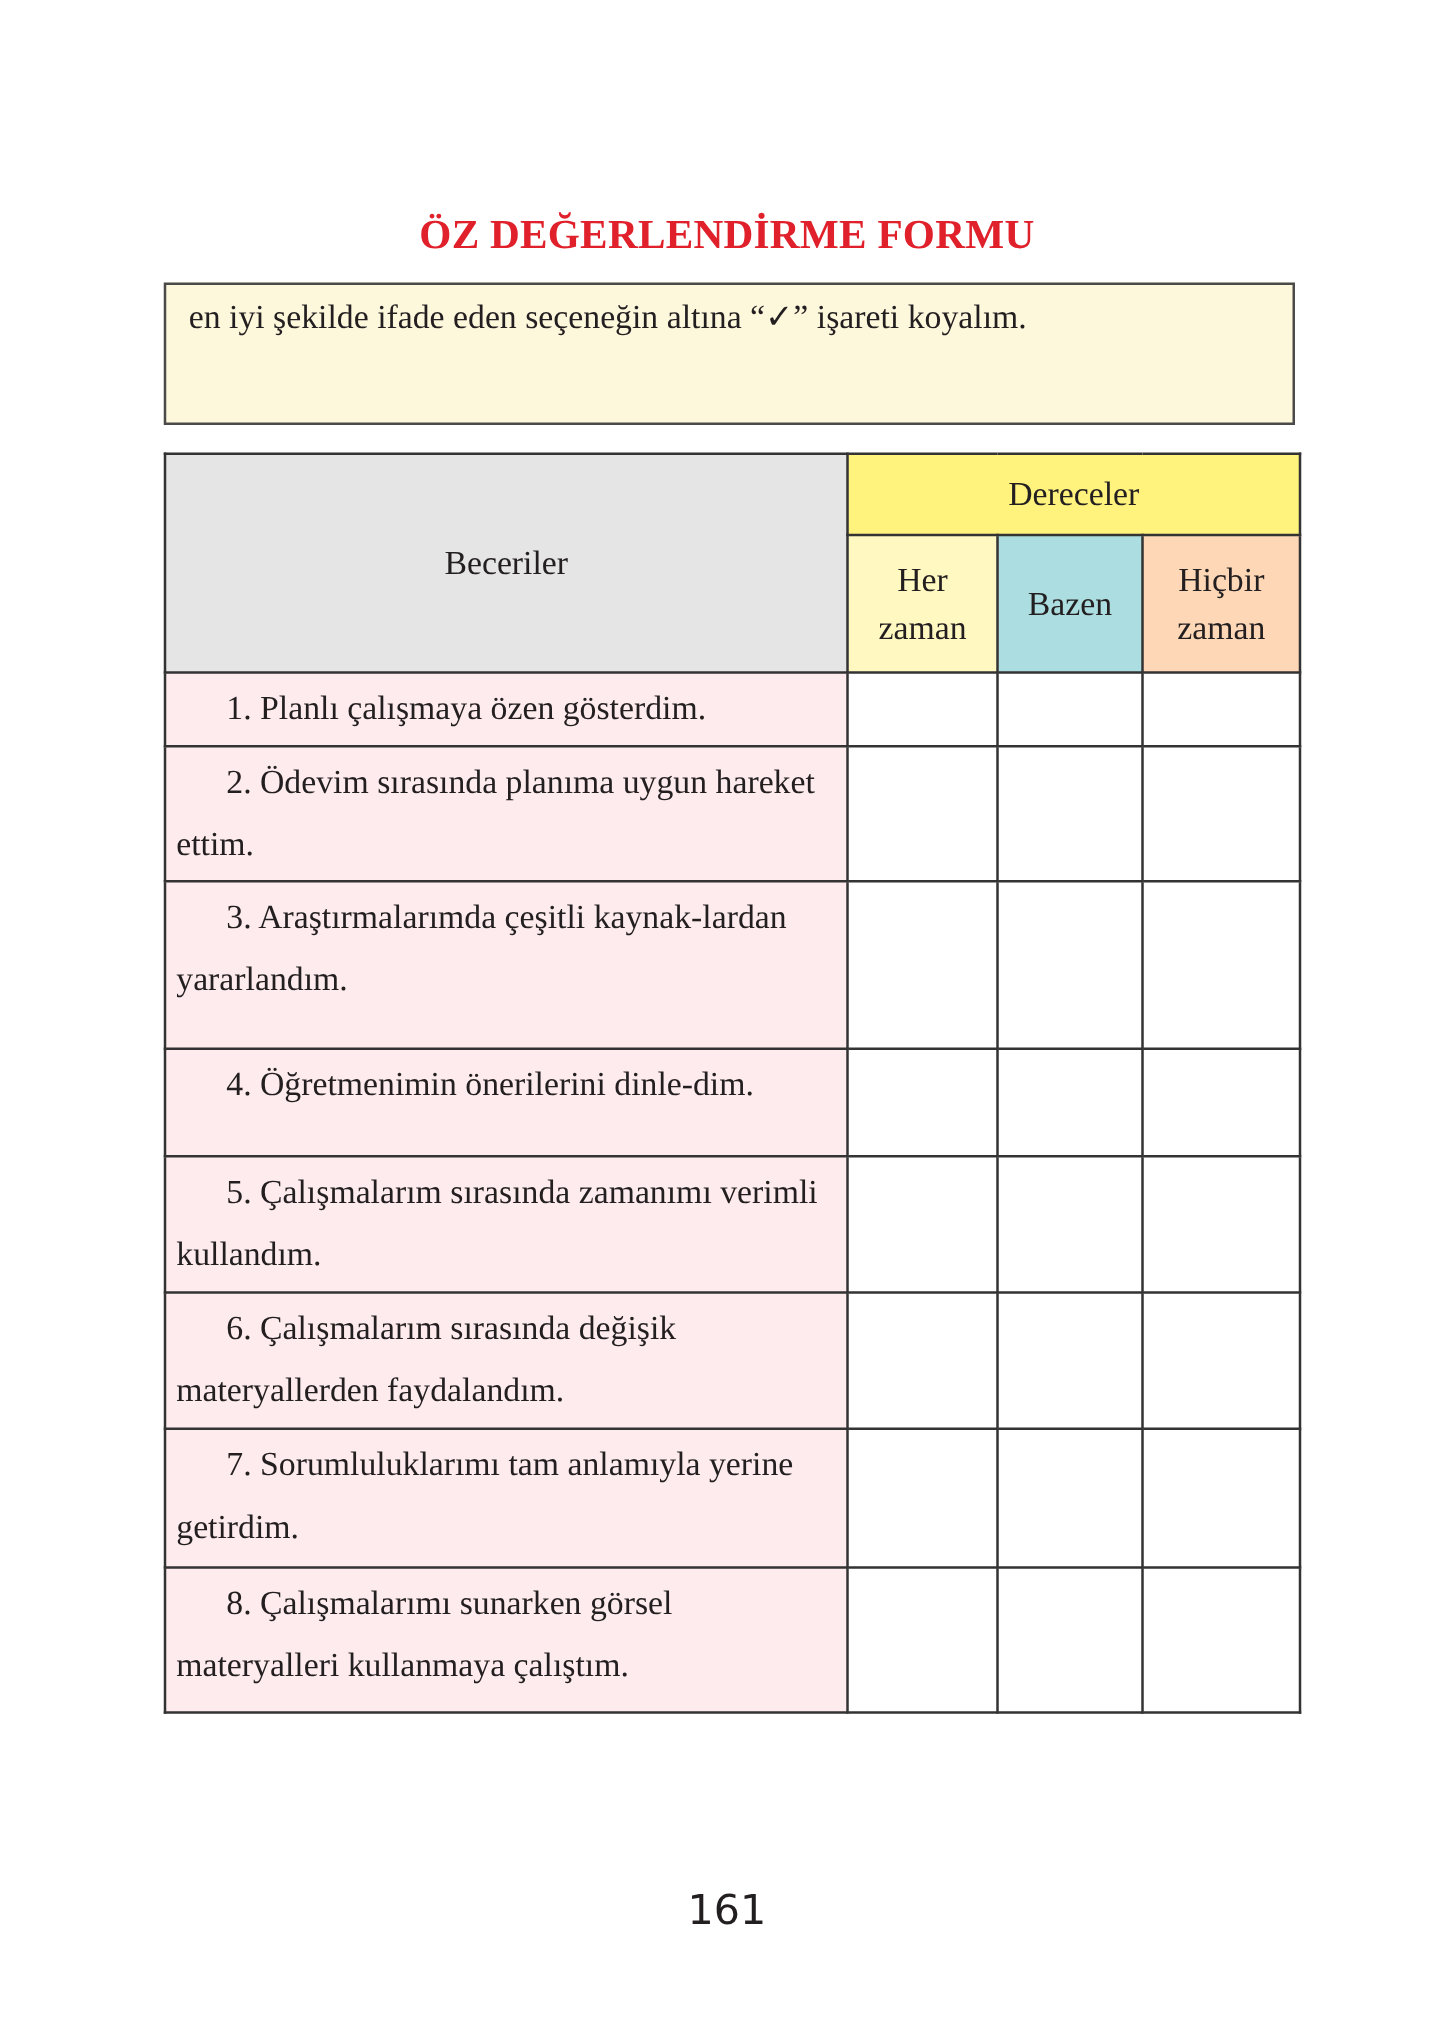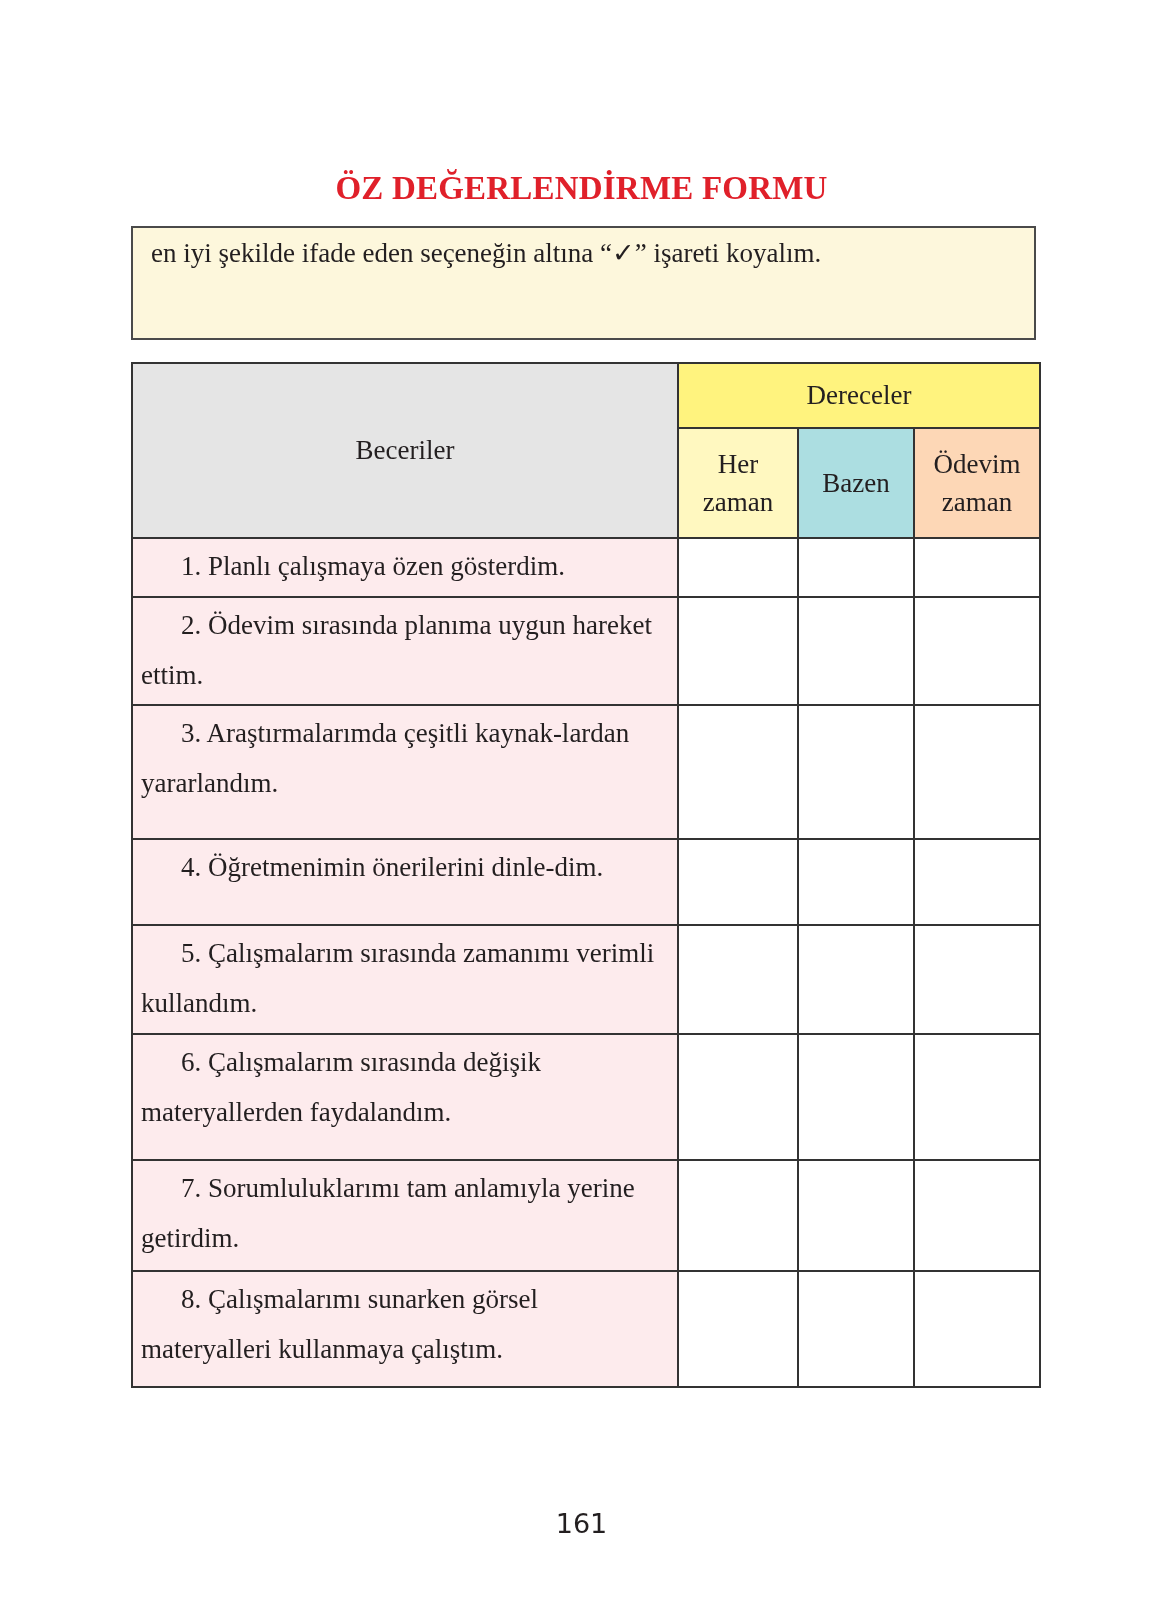--- a/index.html
+++ b/index.html
@@ -30,21 +30,21 @@
   .h-degrees { background: #fff37e; text-align: center; height: 58px; }
   .h-sub { text-align: center; line-height: 38px; height: 78px; }
   .c-always { background: #fff8c0; }
   .c-sometimes { background: #acdee1; }
   .c-never { background: #fdd7b6; }
   .skill { background: #fdebed; line-height: 50px; padding: 0 8px 0 8px !important; vertical-align: top !important; }
   .skill .txt { display: block; text-indent: 40px; padding-top: 2px; }
   .mark { background: #ffffff; }
   .pageno {
     position: absolute; left: 0; width: 1163px; top: 1508px; text-align: center;
-    font-family: "DejaVu Sans", sans-serif; font-size: 27px; color: #231f20;
+    font-family: "DejaVu Sans", sans-serif; font-size: 33px; color: #231f20;
   }
 </style>
 </head>
 <body>
 
 <div class="title">ÖZ DEĞERLENDİRME FORMU</div>
 
 <div class="instr">
   <div class="l2">en iyi şekilde ifade eden seçeneğin altına “✓” işareti koyalım.</div>
 </div>
@@ -61,21 +61,21 @@
     <td class="h-skills" rowspan="2">Beceriler</td>
     <td class="h-degrees" colspan="3">Dereceler</td>
   </tr>
   <tr>
     <td class="h-sub c-always">
       <span>Her</span><br>
       <span>zaman</span>
     </td>
     <td class="h-sub c-sometimes">Bazen</td>
     <td class="h-sub c-never">
-      <span>Ödevim</span><br>
+      <span>Hiçbir</span><br>
       <span>zaman</span>
     </td>
   </tr>
   <tr style="height:59px">
     <td class="skill">
           <span class="txt">1. Planlı çalışmaya özen gösterdim.</span>
         </td>
     <td class="mark"></td>
     <td class="mark"></td>
     <td class="mark"></td>
@@ -105,21 +105,21 @@
     <td class="mark"></td>
   </tr>
   <tr style="height:109px">
     <td class="skill">
           <span class="txt">5. Çalışmalarım sırasında zamanımı verimli kullandım.</span>
         </td>
     <td class="mark"></td>
     <td class="mark"></td>
     <td class="mark"></td>
   </tr>
-  <tr style="height:126px">
+  <tr style="height:109px">
     <td class="skill">
           <span class="txt">6. Çalışmalarım sırasında değişik materyallerden faydalandım.</span>
         </td>
     <td class="mark"></td>
     <td class="mark"></td>
     <td class="mark"></td>
   </tr>
   <tr style="height:111px">
     <td class="skill">
           <span class="txt">7. Sorumluluklarımı tam anlamıyla yerine getirdim.</span>

